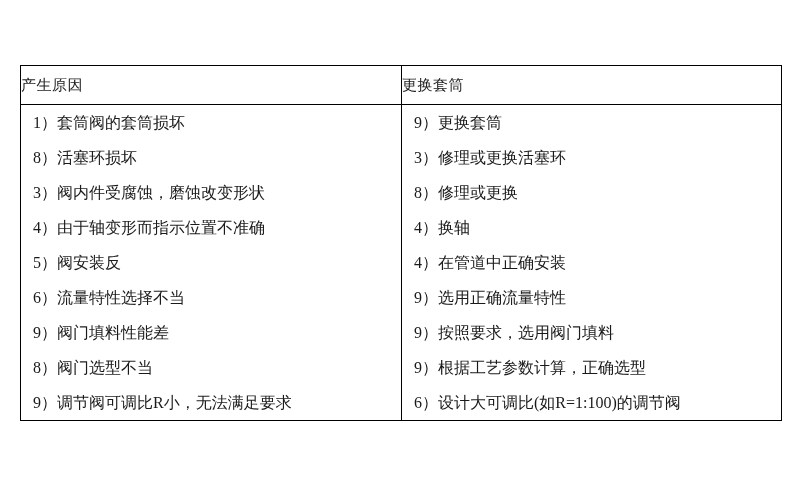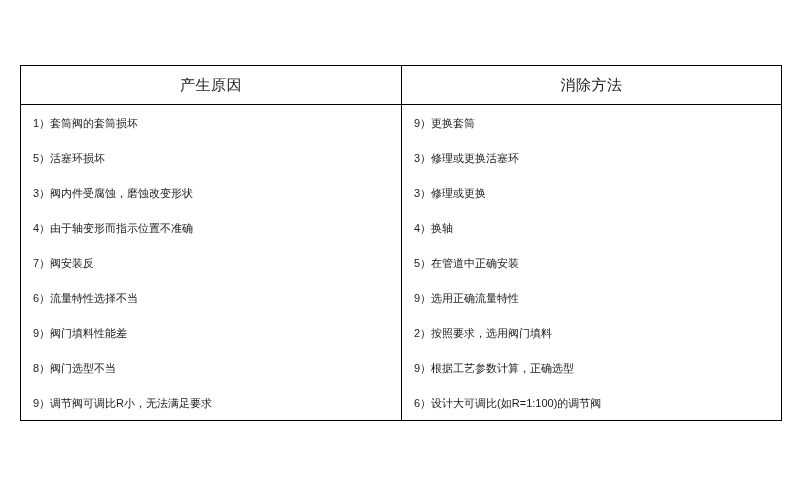--- a/index.html
+++ b/index.html
@@ -31,78 +31,79 @@
     table-layout: fixed;
   }
   table.doc-table td,
   table.doc-table th {
     border: 1px solid #000000;
     padding: 0;
     vertical-align: middle;
   }
   .head-cell {
     height: 38px;
-    text-align: center;
+    text-align: left;
     font-weight: normal;
     font-size: 15px;
     letter-spacing: 0.5px;
   }
   .body-cell {
     padding: 9px 0 11px 0;
   }
   .body-cell ul {
     list-style: none;
     margin: 0;
     padding: 0;
   }
   .body-cell li {
-    font-size: 11px;
+    font-size: 16px;
     line-height: 18px;
     padding: 8.5px 0 8.5px 12px;
     white-space: nowrap;
+    font-family: Liberation Serif, serif;
   }
   .col-left { width: 380px; }
   .col-right { width: 379px; }
 </style>
 </head>
 <body>
 
 <div class="page">
   <div class="table-wrap">
     <table class="doc-table">
       <thead>
         <tr>
           <th class="head-cell col-left">产生原因</th>
-          <th class="head-cell col-right">消除方法</th>
+          <th class="head-cell col-right">更换套筒</th>
         </tr>
       </thead>
       <tbody>
         <tr>
           <td class="body-cell col-left">
             <ul>
               <li>1）套筒阀的套筒损坏</li>
-              <li>5）活塞环损坏</li>
+              <li>8）活塞环损坏</li>
               <li>3）阀内件受腐蚀，磨蚀改变形状</li>
               <li>4）由于轴变形而指示位置不准确</li>
-              <li>7）阀安装反</li>
+              <li>5）阀安装反</li>
               <li>6）流量特性选择不当</li>
               <li>9）阀门填料性能差</li>
               <li>8）阀门选型不当</li>
               <li>9）调节阀可调比R小，无法满足要求</li>
             </ul>
           </td>
           <td class="body-cell col-right">
             <ul>
               <li>9）更换套筒</li>
               <li>3）修理或更换活塞环</li>
-              <li>3）修理或更换</li>
+              <li>8）修理或更换</li>
               <li>4）换轴</li>
-              <li>5）在管道中正确安装</li>
+              <li>4）在管道中正确安装</li>
               <li>9）选用正确流量特性</li>
-              <li>2）按照要求，选用阀门填料</li>
+              <li>9）按照要求，选用阀门填料</li>
               <li>9）根据工艺参数计算，正确选型</li>
               <li>6）设计大可调比(如R=1:100)的调节阀</li>
             </ul>
           </td>
         </tr>
       </tbody>
     </table>
   </div>
 </div>
 

